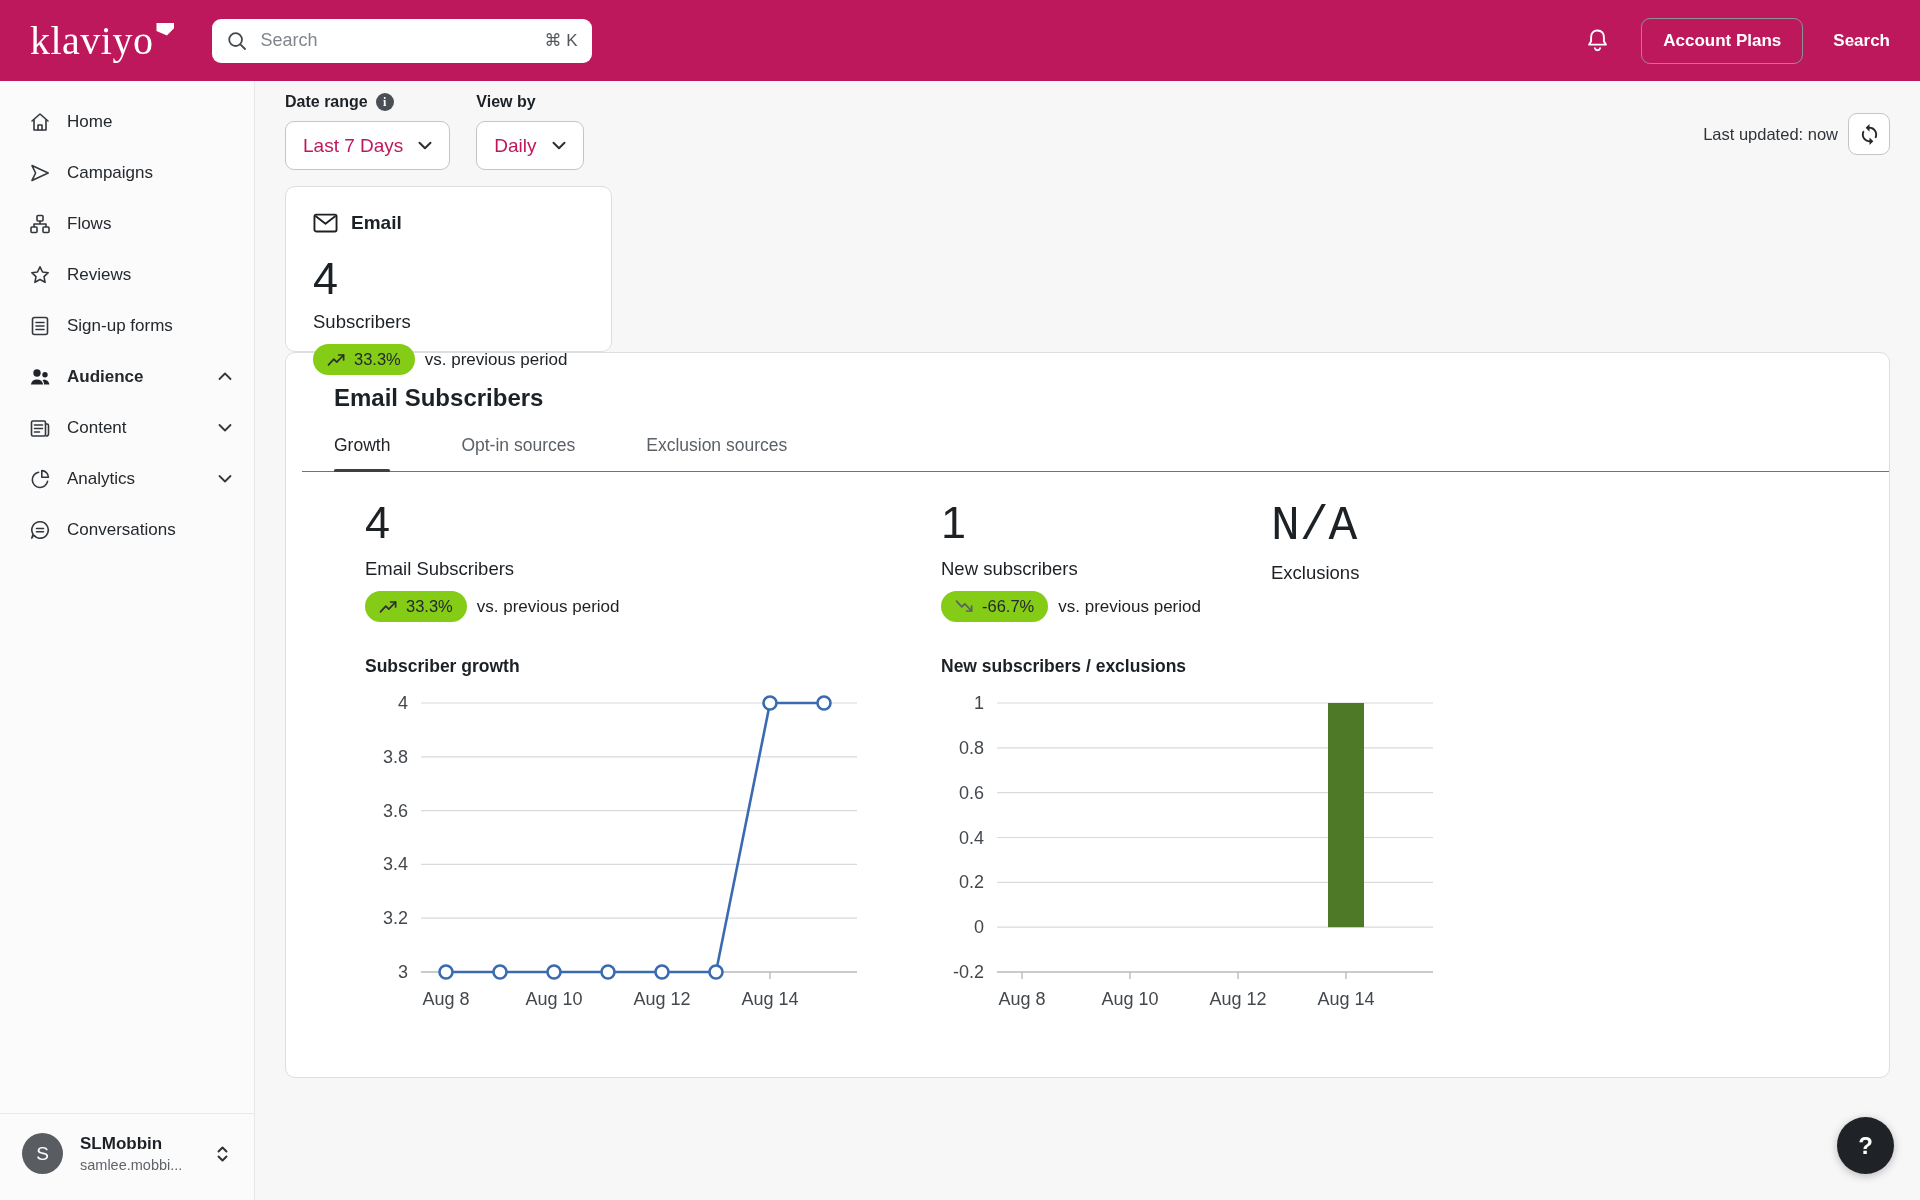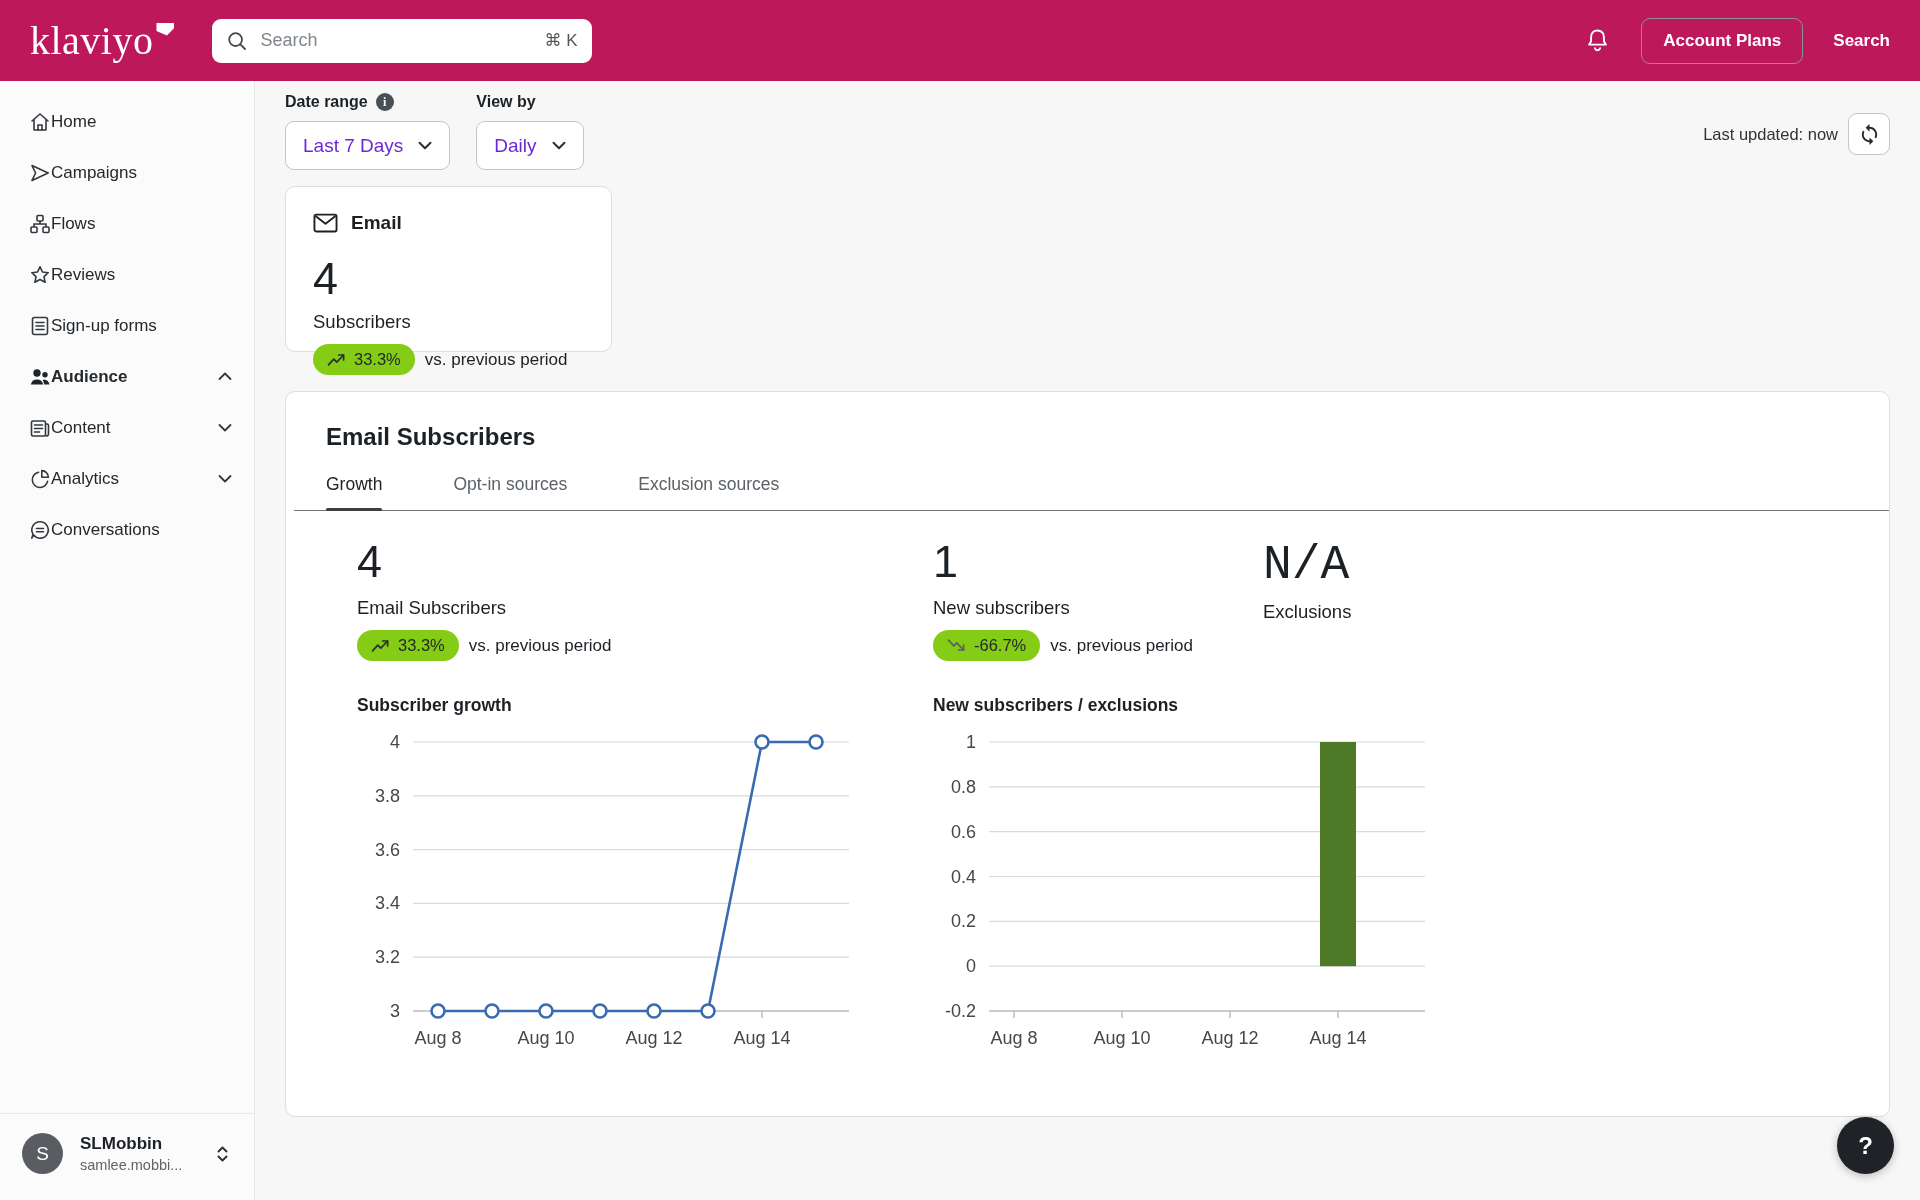--- a/index.html
+++ b/index.html
@@ -23,21 +23,21 @@
   .top-right { margin-left:auto; display:flex; align-items:center; gap:30px; }
   .icon-btn { background:none; border:none; padding:0; cursor:pointer; display:flex; align-items:center; }
   .account-btn { border:1.5px solid #8d9196; border-radius:9px; background:transparent; color:#fff;
     font-size:17px; font-weight:700; padding:12px 21px; cursor:pointer; font-family:inherit; }
   .support-link { color:#fff; font-size:17px; font-weight:700; cursor:pointer; }
 
   
   .shell { display:flex; height:1119px; }
   .sidebar { width:255px; background:#fbfbfc; border-right:1px solid #e7e8e9; display:flex; flex-direction:column; }
   .nav { padding-top:15px; flex:1; }
-  .nav-item { display:flex; align-items:center; height:51px; padding:0 22px 0 29px;
+  .nav-item { display:flex; align-items:center; gap:16px; height:51px; padding:0 22px 0 29px;
     font-size:17px; color:#24292d; cursor:pointer; }
   .nav-item svg { flex:0 0 auto; }
   .nav-item .chev { margin-left:auto; }
   .nav-item.bold { font-weight:700; }
   .sub-list { position:relative; }
   .sub-list::before { content:""; position:absolute; left:33px; top:2px; bottom:2px; width:1.5px; background:#dcddde; }
   .sub-item { display:flex; align-items:center; height:51px; padding-left:67px; font-size:17px; color:#24292d;
     cursor:pointer; position:relative; }
   .sub-item.selected { background:#ededee; border-radius:9px; margin:0 12px 0 10px; padding-left:57px; font-weight:400; }
   .sub-item.selected::before { content:""; position:absolute; left:22px; top:5px; bottom:5px; width:3.5px;
@@ -50,37 +50,37 @@
   .user .chev { margin-left:auto; }
 
   
   .main { flex:1; padding:12px 30px 0 30px; }
   .controls { display:flex; align-items:flex-start; }
   .ctl-group { margin-right:26px; }
   .ctl-label { font-size:16px; font-weight:700; display:flex; align-items:center; gap:8px; margin-bottom:10px; color:#1c2126; }
   .info-dot { width:18px; height:18px; border-radius:50%; background:#4a4f55; color:#fff; font-size:12px; font-weight:700;
     font-family:"Liberation Serif", serif; display:inline-flex; align-items:center; justify-content:center; cursor:pointer; }
   .dropdown { height:49px; background:#fff; border:1px solid #c3c6c9; border-radius:9px; display:inline-flex;
-    align-items:center; gap:15px; padding:0 17px; font-size:19px; color:#6d28d9; cursor:pointer; font-family:inherit; }
+    align-items:center; gap:15px; padding:0 17px; font-size:19px; color:#be185d; cursor:pointer; font-family:inherit; }
   .updated { margin-left:auto; display:flex; align-items:center; gap:10px; margin-top:20px; }
   .updated-text { font-size:16.5px; color:#2f3337; }
   .refresh-btn { width:42px; height:42px; border:1px solid #c3c6c9; border-radius:9px; background:#fff;
     display:flex; align-items:center; justify-content:center; cursor:pointer; }
 
   .card { background:#fff; border:1px solid #dcdee0; border-radius:10px; }
   .email-card { margin-top:16px; width:327px; height:166px; padding:25px 27px; }
   .email-card-head { display:flex; align-items:center; gap:13px; font-size:19px; font-weight:700; }
   .big-num { font-size:45px; font-weight:500; line-height:1; }
   .email-card .big-num { margin-top:22px; }
   .email-card-label { font-size:18.5px; margin-top:10px; }
   .badge-row { display:flex; align-items:center; gap:10px; margin-top:11px; font-size:17px; color:#1c2126; }
   .badge { display:inline-flex; align-items:center; gap:8px; background:#84cc16; border-radius:999px;
     padding:6px 14px; font-size:16.5px; color:#24292d; }
 
-  .panel { margin-top:39px; padding:31px 0 48px 8px; }
+  .panel { padding:31px 0 48px 16px; }
   .panel-title { font-size:24px; font-weight:700; padding:0 32px; }
   .tabs { display:flex; gap:71px; padding:0 32px; margin-top:23px; border-bottom:1px solid #737373; }
   .tab { font-size:17.5px; color:#5b6166; padding-bottom:15px; position:relative; cursor:pointer; }
   .tab.active { color:#212529; }
   .tab.active::after { content:""; position:absolute; left:0; right:0; bottom:-1px; height:3.5px; background:#3c4043; border-radius:2px; }
   .panel-body { display:flex; padding:0 32px 0 63px; margin-top:28px; }
   .colA { width:576px; flex:0 0 auto; }
   .colB { flex:1; }
   .stat-label { font-size:18.5px; margin-top:13px; }
   .stat-head { display:flex; align-items:flex-start; }

